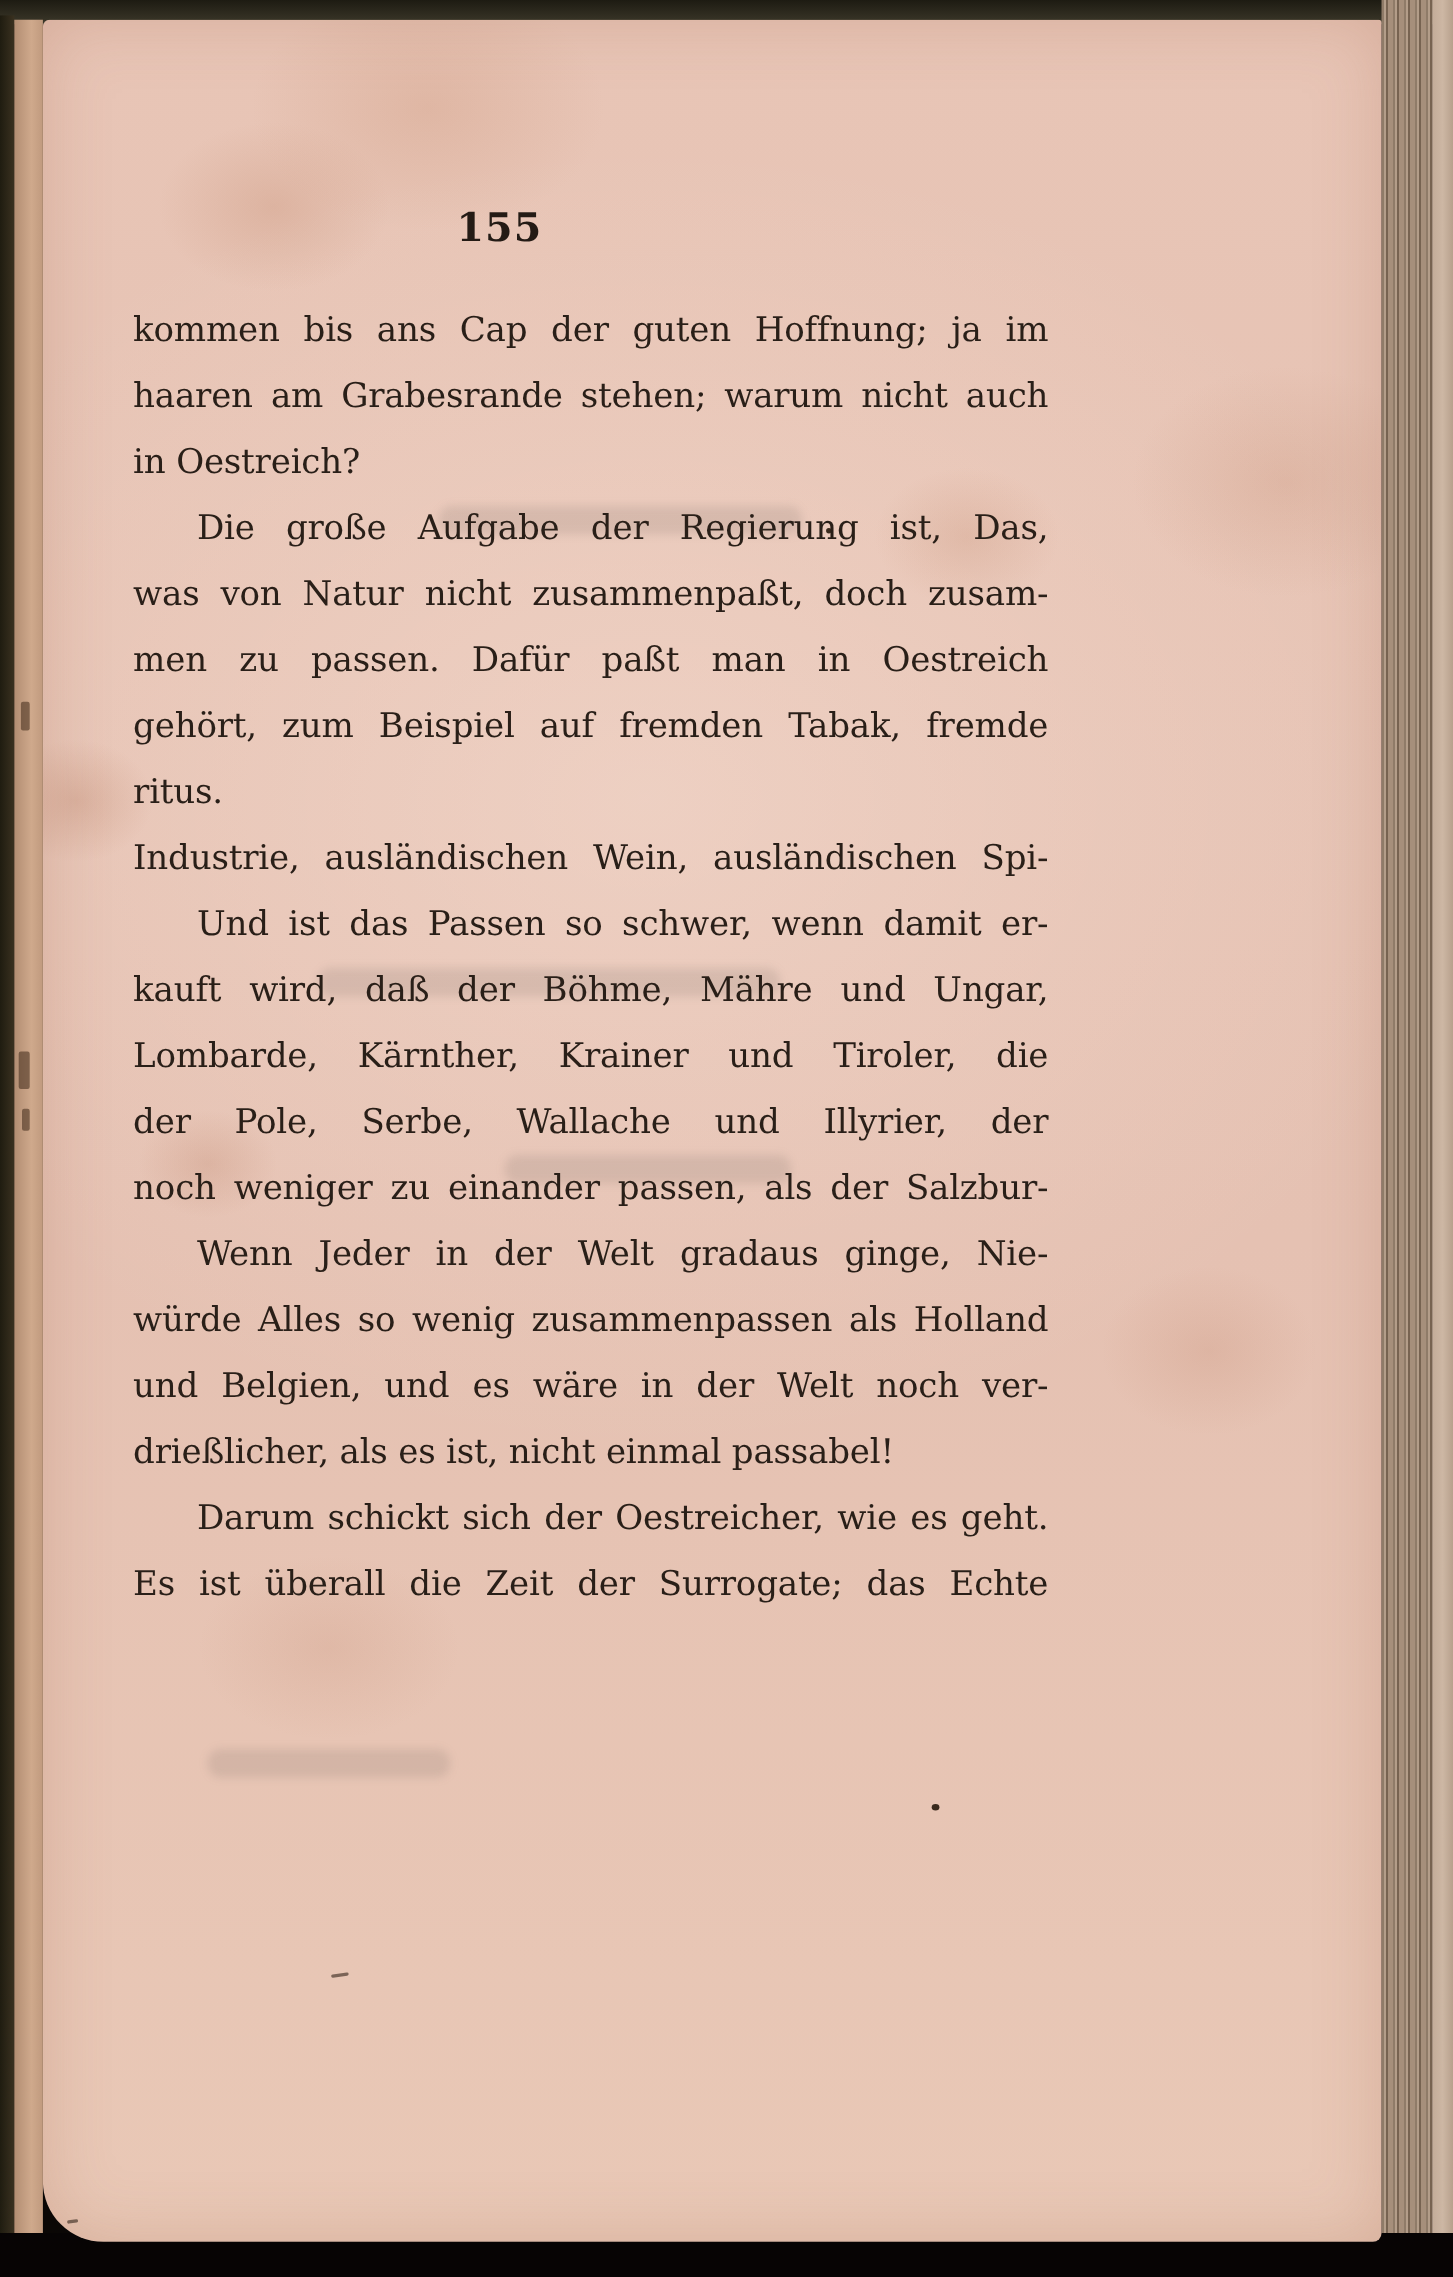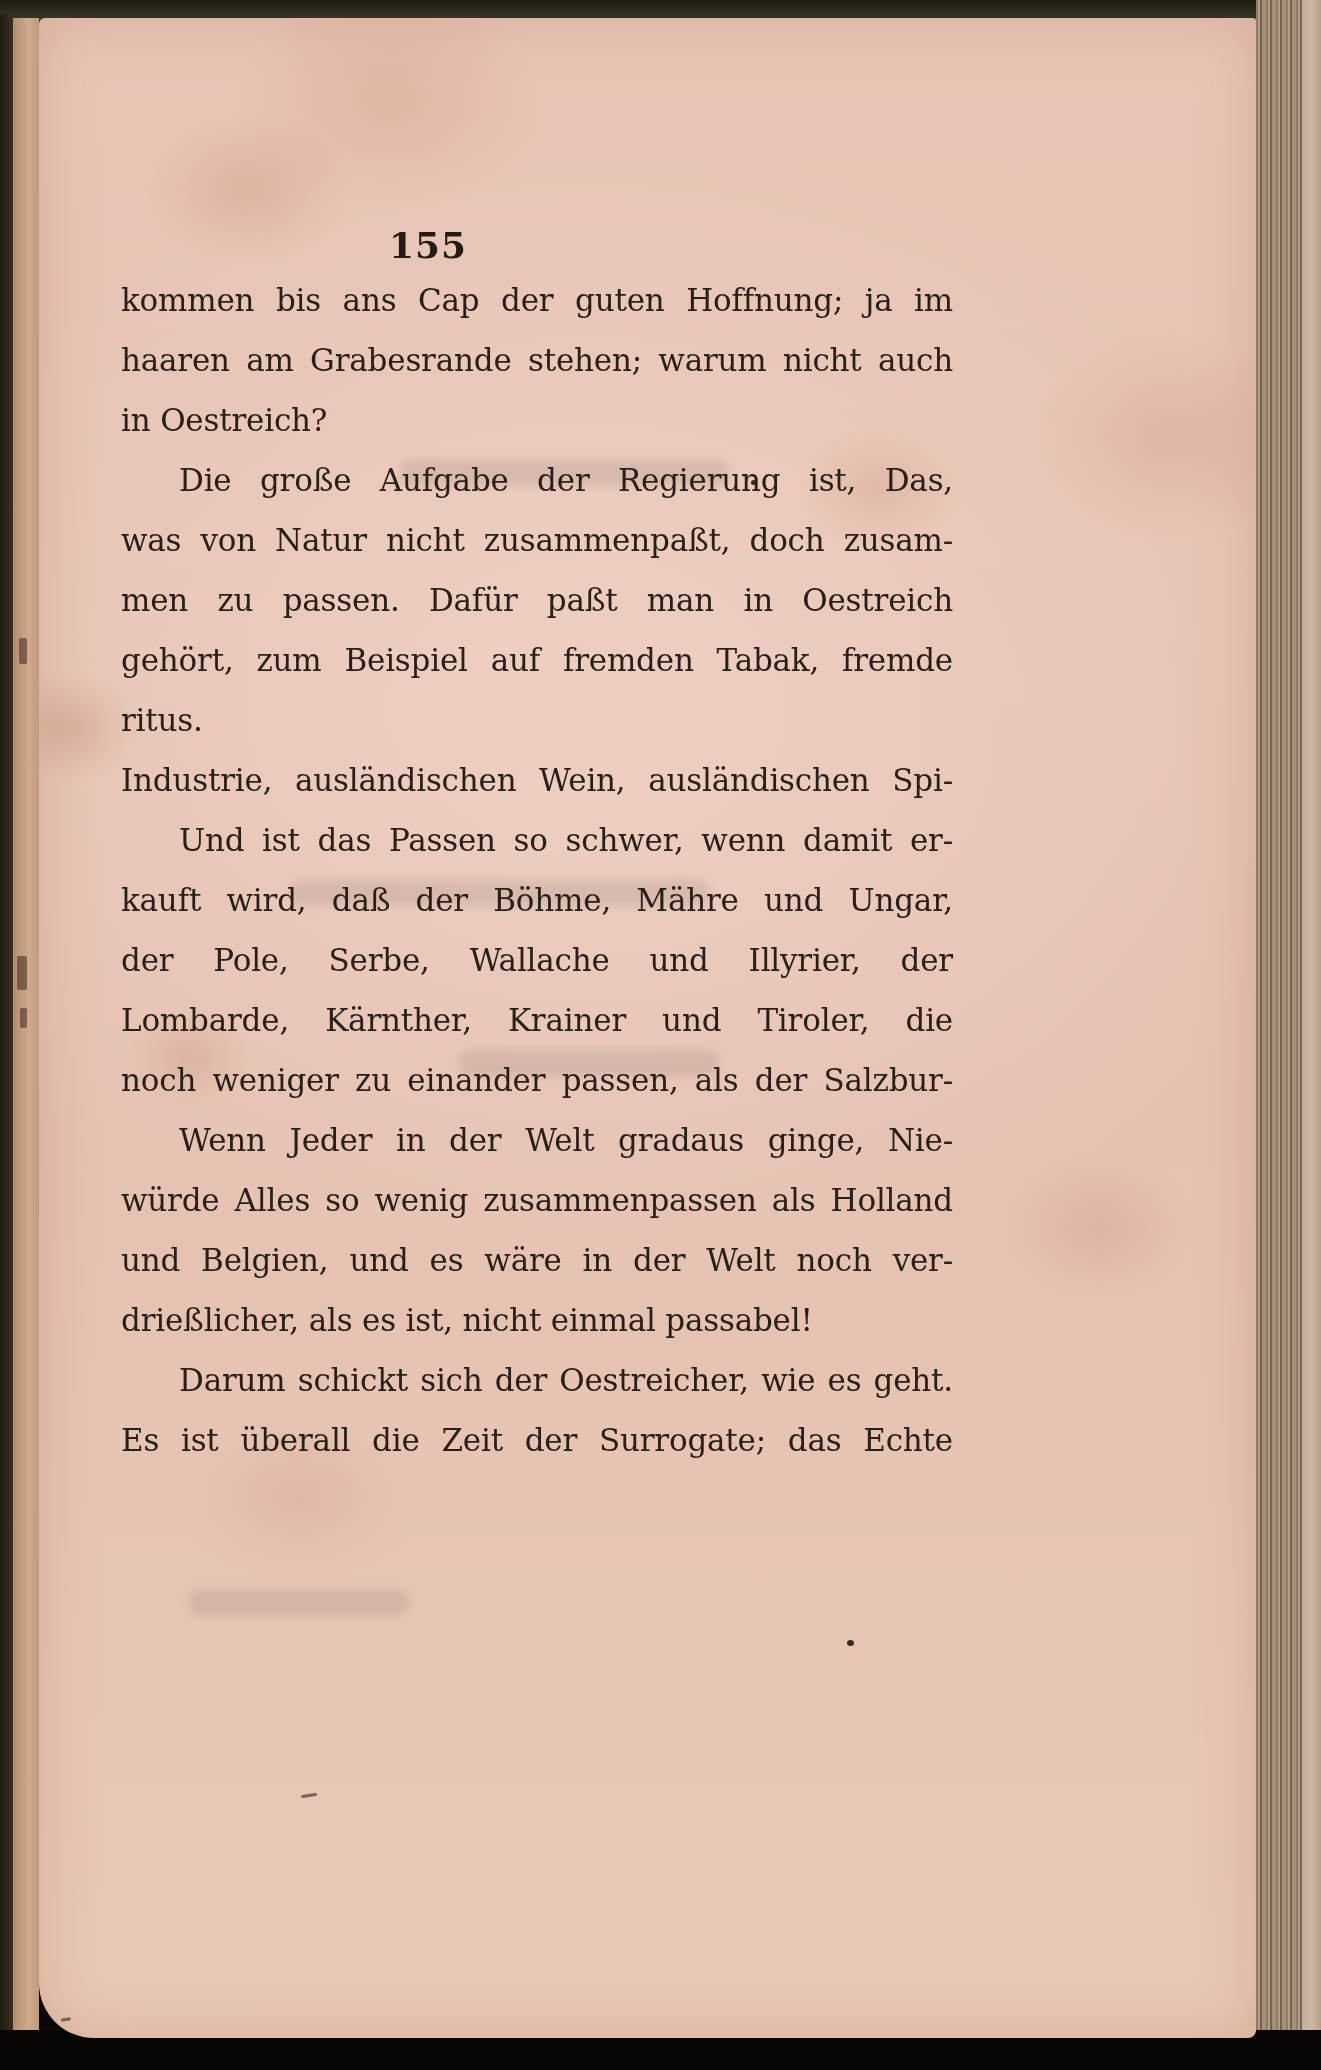--- a/index.html
+++ b/index.html
@@ -58,23 +58,23 @@
       radial-gradient(ellipse 90px  70px  at 150px 1040px, rgba(180,120,92,.22), transparent 70%),
       radial-gradient(ellipse 140px 110px at 1060px 1210px, rgba(185,122,94,.18), transparent 70%),
       radial-gradient(ellipse 170px 120px at 260px 1480px, rgba(182,120,92,.15), transparent 70%),
       radial-gradient(ellipse 900px 700px at 45% 35%, rgba(255,238,228,.30), transparent 85%),
       linear-gradient(180deg, #e8c5b6 0%, #e5c1b2 55%, #e9c8b6 100%);
     border-radius:6px 3px 8px 55px;
     box-shadow:inset 0 0 60px rgba(160,100,70,.25);
   }
   .page-number{
     position:absolute;left:350px;top:168px;width:130px;
+    text-align:center;
     font-size:36px;font-weight:700;color:#241b15;
     letter-spacing:1px;
-    margin-top:38px;
   }
   .text-block{
     position:absolute;left:82px;top:252px;width:832px;
     color:#291f18;
   }
   .line{
     height:60px;line-height:60px;
     font-size:31px;font-weight:400;letter-spacing:-0.2px;
     text-align:justify;text-align-last:justify;
     white-space:nowrap;overflow:visible;
@@ -125,22 +125,22 @@
       <div class="line">haaren am Grabesrande stehen; warum nicht auch</div>
       <div class="line para-end">in Oestreich?</div>
       <div class="line indent">Die große Aufgabe der Regierung ist, Das,</div>
       <div class="line">was von Natur nicht zusammenpaßt, doch zusam-</div>
       <div class="line">men zu passen. Dafür paßt man in Oestreich</div>
       <div class="line">gehört, zum Beispiel auf fremden Tabak, fremde</div>
       <div class="line para-end">ritus.</div>
       <div class="line">Industrie, ausländischen Wein, ausländischen Spi-</div>
       <div class="line indent">Und ist das Passen so schwer, wenn damit er-</div>
       <div class="line">kauft wird, daß der Böhme, Mähre und Ungar,</div>
+      <div class="line">Lombarde, Kärnther, Krainer und Tiroler, die</div>
       <div class="line">der Pole, Serbe, Wallache und Illyrier, der</div>
-      <div class="line">Lombarde, Kärnther, Krainer und Tiroler, die</div>
       <div class="line">noch weniger zu einander passen, als der Salzbur-</div>
       <div class="line indent">Wenn Jeder in der Welt gradaus ginge, Nie-</div>
       <div class="line">würde Alles so wenig zusammenpassen als Holland</div>
       <div class="line">und Belgien, und es wäre in der Welt noch ver-</div>
       <div class="line para-end">drießlicher, als es ist, nicht einmal passabel!</div>
       <div class="line indent">Darum schickt sich der Oestreicher, wie es geht.</div>
       <div class="line">Es ist überall die Zeit der Surrogate; das Echte</div>
     </div>
 </div>
 

